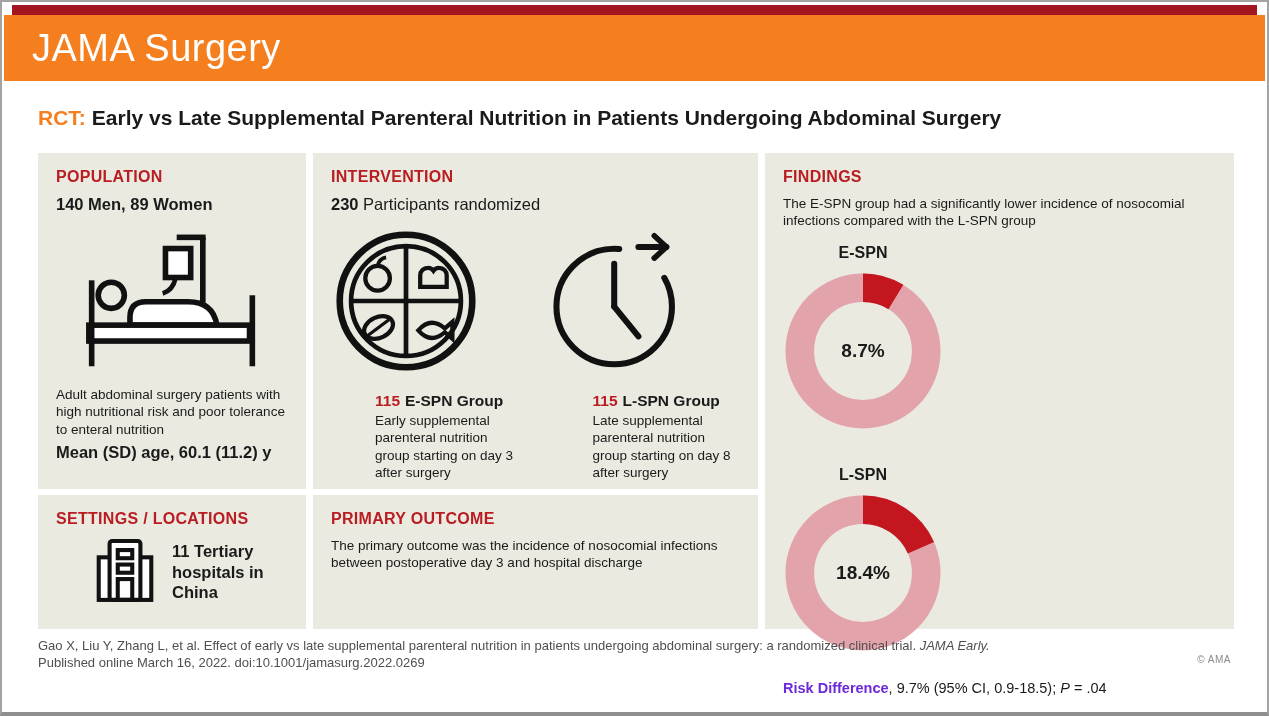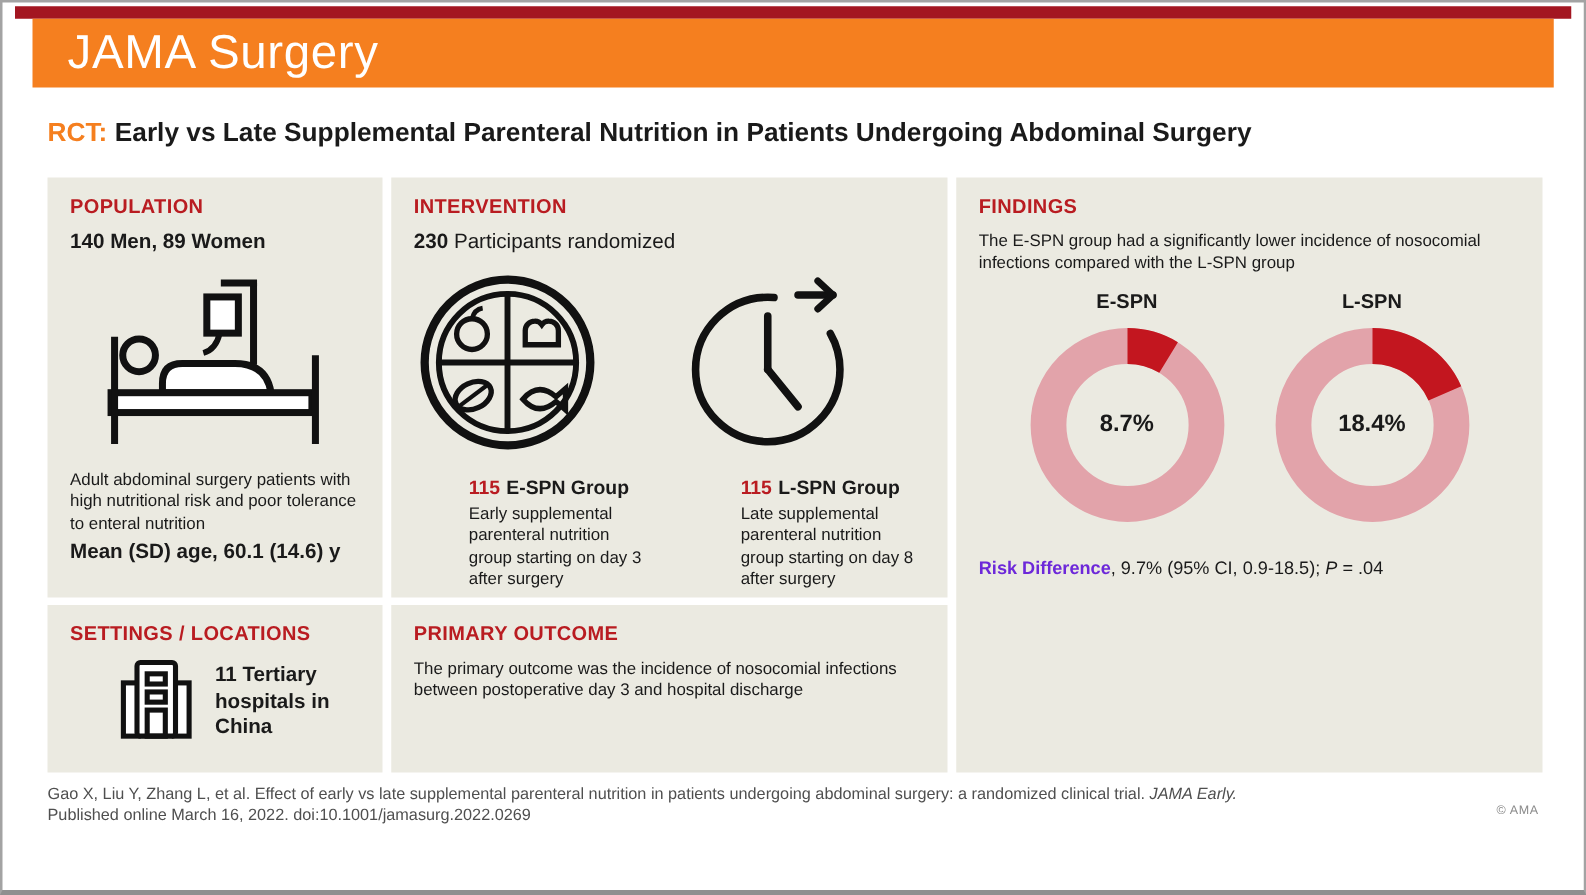--- a/index.html
+++ b/index.html
@@ -2,21 +2,21 @@
 <html><head>
 <meta charset="utf-8">
 <style>
   html,body{margin:0;padding:0;background:#fff;}
   .page{
     width:1269px;height:716px;box-sizing:border-box;position:relative;overflow:hidden;
     background:#fff;border:2px solid #a3a3a3;border-bottom:4px solid #8f8f8f;
     font-family:"Liberation Sans",sans-serif;color:#1a1a1a;
   }
   .topbar{margin:3px 10px 0;height:10px;background:#a31621;}
-  .masthead{margin:0 24px;height:55px;background:#f57f1f;display:flex;align-items:center;padding-left:28px;box-sizing:border-box;text-align:right;}
+  .masthead{margin:0 2px;height:66px;background:#f57f1f;display:flex;align-items:center;padding-left:28px;box-sizing:border-box;text-align:right;}
   .brand{color:#fff;font-size:38px;font-weight:400;letter-spacing:.5px;}
   .title-row{margin:25px 36px 0;font-size:21px;font-weight:bold;}
   .title-tag{color:#f57f1f;margin-right:6px;}
   .grid{display:flex;gap:7px;margin:23px 37px 0 36px;}
   .col{display:flex;flex-direction:column;gap:6px;}
   .col-1{width:268px;}.col-2{width:445px;}.col-3{width:469px;}
   .panel{background:#ebeae1;box-sizing:border-box;padding:15px 18px;}
   .panel-population{height:336px;}
   .panel-settings{height:134px;}
   .panel-intervention{height:336px;}
@@ -34,21 +34,21 @@
   .settings-text{font-size:16.5px;font-weight:bold;line-height:1.25;padding-top:4px;width:160px;}
   
   .int-stat{font-size:16.5px;}
   .int-icons{display:flex;align-items:center;gap:72px;margin:16px 0 16px 4px;}
   .groups-row{display:flex;gap:26px;}
   .group{flex:1;margin-left:44px;}
   .group-head{font-size:15.5px;font-weight:bold;margin-bottom:2px;}
   .group-count{color:#b91c21;margin-right:5px;}
   
   .findings-summary{width:440px;margin-bottom:6px;}
-  .donuts-row{display:flex;justify-content:center;gap:36px;margin-top:14px;}
+  .donuts-row{display:flex;justify-content:center;gap:36px;margin-top:14px;flex-direction:column;}
   .donut-block{width:160px;text-align:center;}
   .donut-label{font-size:16px;font-weight:bold;margin-bottom:10px;}
   .donut-wrap{position:relative;width:158px;height:158px;margin:0 auto;}
   .donut-wrap svg{display:block;}
   .donut-center{position:absolute;inset:0;display:flex;align-items:center;justify-content:center;font-size:19px;font-weight:bold;}
   .risk-line{margin-top:28px;font-size:14.5px;}
   .risk-label{color:#6d28d9;font-weight:bold;}
   .p-italic{font-style:italic;}
   
   .footer{margin:9px 36px 0;font-size:13px;line-height:1.3;color:#4f4f4f;position:relative;}
@@ -87,21 +87,21 @@
               <path d="M99,53 q-3,14 -14,17" stroke-width="5"></path>
               <circle cx="30" cy="72" r="14"></circle>
               <path d="M50,104 L50,96 Q50,79 67,79 L112,79 Q139,79 143,104 Z" fill="#fff"></path>
               <rect x="6" y="104" width="172" height="17" fill="#fff"></rect>
               <line x1="9" y1="56" x2="9" y2="148"></line>
               <line x1="181" y1="72" x2="181" y2="148"></line>
             </g>
           </svg>
         </div>
         <div class="body-text pop-desc">Adult abdominal surgery patients with high nutritional risk and poor tolerance to enteral nutrition</div>
-        <div class="age-line">Mean (SD) age, 60.1 (14.6) y</div>
+        <div class="age-line">Mean (SD) age, 60.1 (11.2) y</div>
       </section>
 
       <section class="panel panel-settings">
         <h2 class="section-heading">SETTINGS / LOCATIONS</h2>
         <div class="settings-row">
           <span>
             <svg width="58" height="66" viewBox="0 0 64 72" aria-hidden="true">
               <g class="icon-line" stroke-width="4.5">
                 <rect x="3" y="22" width="13" height="47" fill="#fff"></rect>
                 <rect x="48" y="22" width="13" height="47" fill="#fff"></rect>

